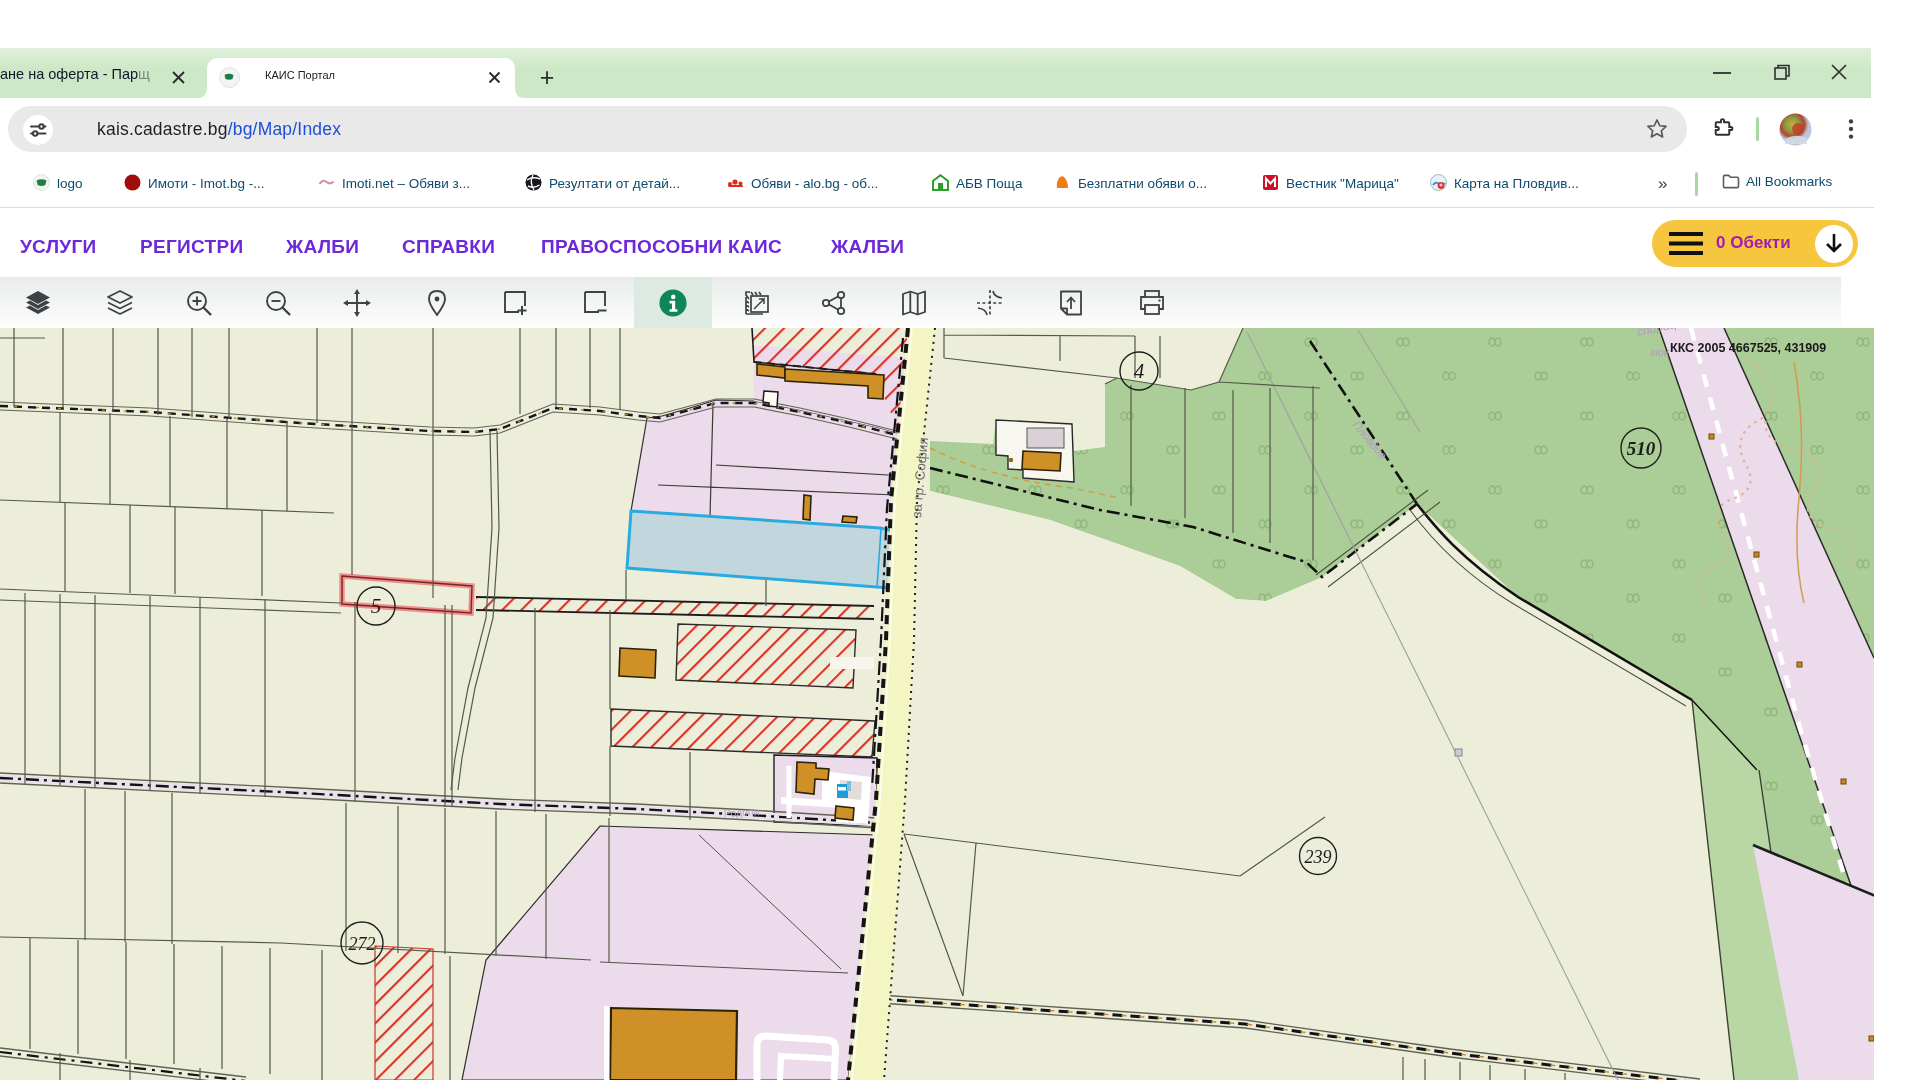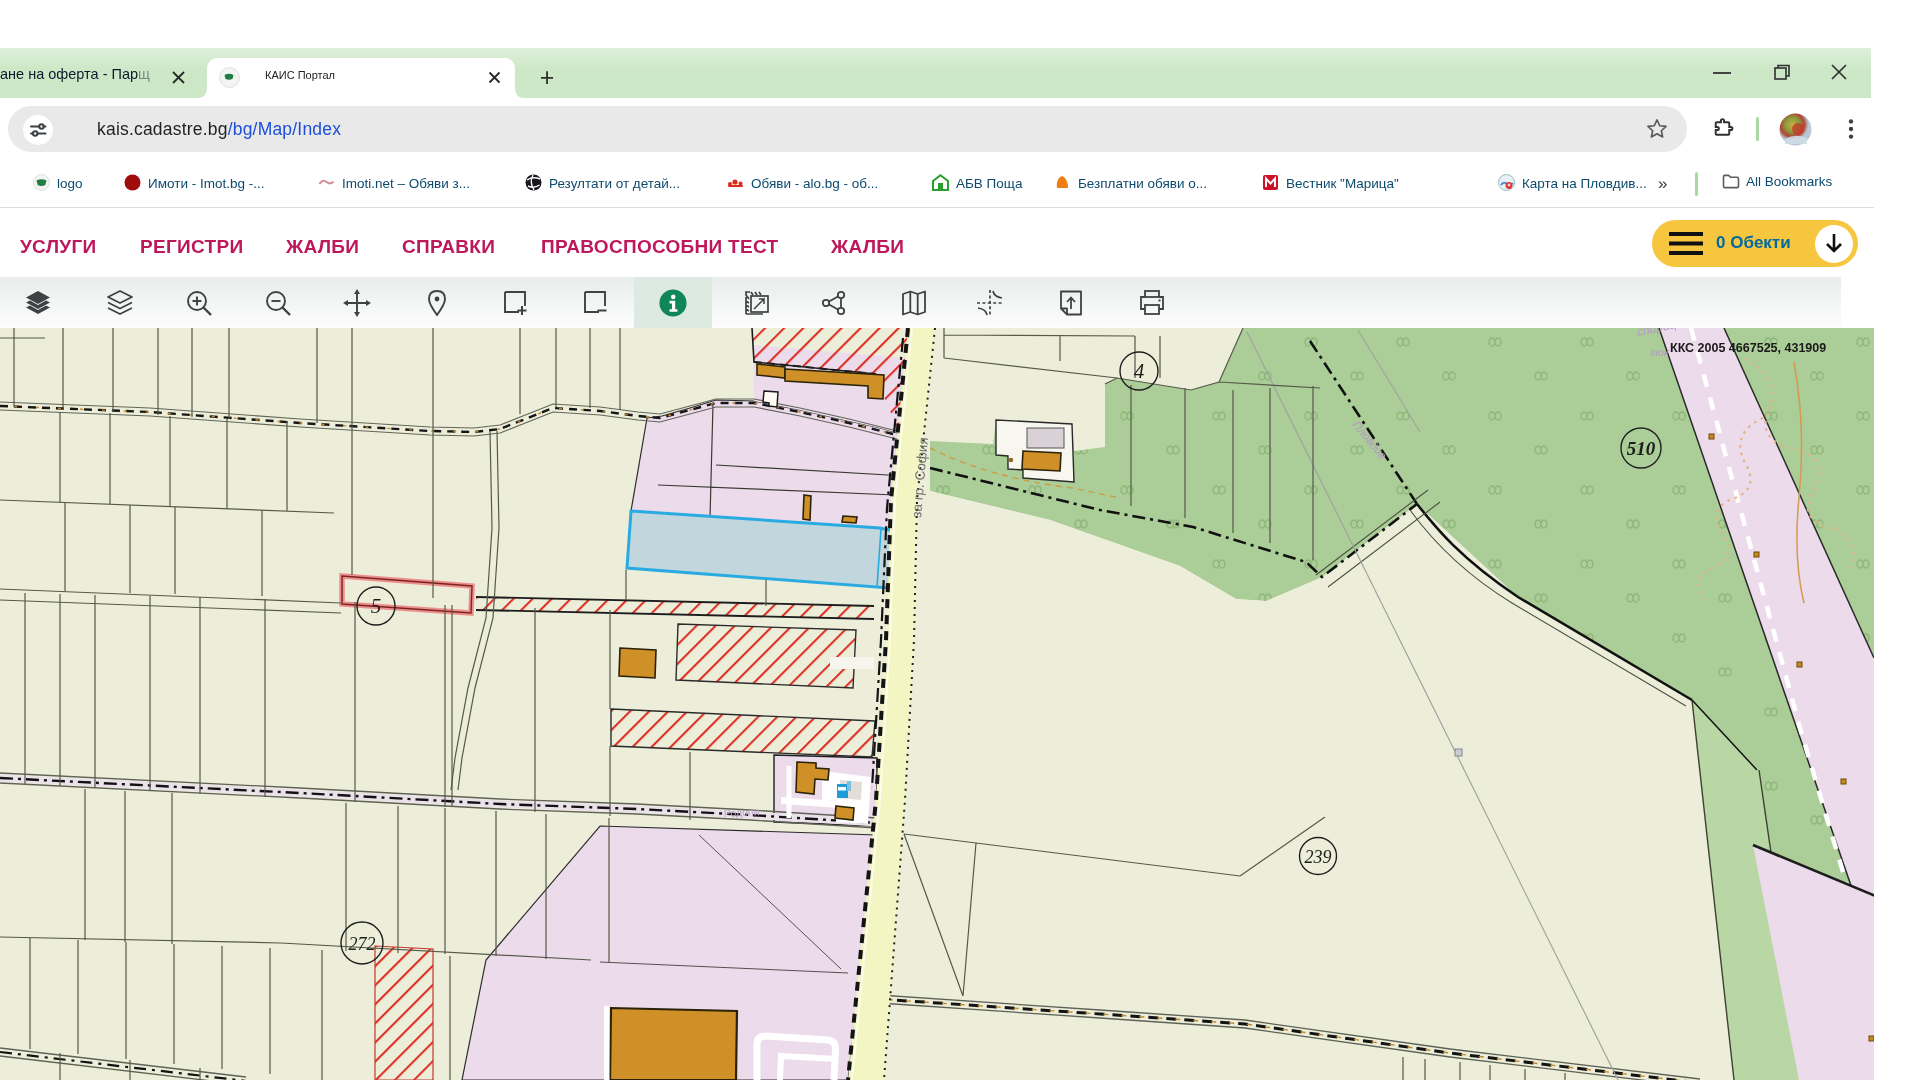--- a/index.html
+++ b/index.html
@@ -13,21 +13,21 @@
   #plus{left:533px;top:64px;width:28px;height:28px;color:#2f2f2f;font-size:25px;line-height:27px;text-align:center;font-weight:400;}
   #winctl{left:1700px;top:60px;width:160px;height:26px;color:#303030;}
   #toolrow{left:0;top:98px;width:1874px;height:64px;background:#fff;border-radius:0 12px 0 0;}
   #omnibox{left:8px;top:106px;width:1679px;height:46px;background:#e9e9e9;border-radius:23px;}
   #urltxt{left:97px;top:119px;font-size:17.5px;color:#27292b;letter-spacing:.2px;}
   #bmbar{left:0;top:162px;width:1874px;height:45px;background:#fff;border-bottom:1px solid #dcdcdc;}
   .bm{position:absolute;top:174px;height:20px;font-size:13.5px;color:#0c4a6e;white-space:nowrap;}
   .bm .ic{display:inline-block;width:17px;height:17px;vertical-align:-3px;margin-right:7px;}
   
   #sitenav{left:0;top:208px;width:1874px;height:69px;background:#fff;}
-  .nav{position:absolute;top:236px;font-size:19px;font-weight:bold;color:#be185d;letter-spacing:.3px;}
+  .nav{position:absolute;top:236px;font-size:19px;font-weight:bold;color:#6d28d9;letter-spacing:.3px;}
   #objbtn{left:1652px;top:220px;width:206px;height:47px;background:#f6c63e;border-radius:24px;}
   #objbtn .circ{position:absolute;right:5px;top:4.5px;width:38px;height:38px;border-radius:50%;background:#fff;}
   #maptools{left:0;top:277px;width:1841px;height:51px;background:linear-gradient(#e9eceb,#fdfdfd);}
   .mico{position:absolute;top:289px;width:28px;height:28px;}
   #infosq{left:634px;top:277px;width:78px;height:51px;background:#ddeae2;}
 </style>
 </head>
 <body>
 <div class="abs" id="tabstrip"></div>
 <div class="abs" id="tab1txt">ане на оферта - Пар<span style="opacity:.45">щ</span></div>
@@ -124,46 +124,46 @@
         <path d="M8.5 1.2 L16 7 L16 16 L1 16 L1 7Z" fill="none" stroke="#2c9e2c" stroke-width="2"></path>
         <rect x="6" y="9" width="5" height="7" fill="#2c9e2c"></rect>
       </svg></span>АБВ Поща</div>
 <div class="bm" style="left:1054px"><span class="ic"><svg viewBox="0 0 17 17" width="17" height="17">
         <path d="M3 14 Q2 7 6 3 Q8 1.5 10 3 Q14 7 14 14Z" fill="#f07d12"></path>
       </svg></span>Безплатни обяви о...</div>
 <div class="bm" style="left:1262px"><span class="ic"><svg viewBox="0 0 17 17" width="17" height="17">
         <rect x="1" y="1" width="15" height="15" rx="2" fill="#ce1126"></rect>
         <path d="M4 13 L4 4.5 L8.5 9.5 L13 4.5 L13 13" stroke="#fff" stroke-width="2" fill="none"></path>
       </svg></span>Вестник "Марица"</div>
-<div class="bm" style="left:1498px"><span class="ic"><svg viewBox="0 0 17 17" width="17" height="17">
+<div class="bm" style="left:1430px"><span class="ic"><svg viewBox="0 0 17 17" width="17" height="17">
         <circle cx="8.5" cy="8.5" r="8" fill="#e8f0f8" stroke="#9bb"></circle>
         <path d="M3 11 Q6 7 9 10 T15 9" stroke="#4a90d9" stroke-width="2" fill="none"></path>
         <circle cx="11" cy="11.5" r="3.4" fill="#d33"></circle>
         <path d="M9.5 11 L12.5 11 M11 9.5 L11 12.5" stroke="#fff" stroke-width="1"></path>
       </svg></span>Карта на Пловдив...</div>
 <div class="bm" style="left:1658px;font-size:17px;color:#3a3c3f">»</div>
 <div class="abs" style="left:1695px;top:172px;width:3px;height:24px;background:#a9d8a4;border-radius:2px"></div>
 <div class="bm" style="left:1722px"><span class="ic"><svg viewBox="0 0 18 16" width="18" height="15">
         <path d="M1 3 Q1 1.5 2.5 1.5 L6.5 1.5 L8.5 3.5 L15.5 3.5 Q17 3.5 17 5 L17 13 Q17 14.5 15.5 14.5 L2.5 14.5 Q1 14.5 1 13Z" fill="none" stroke="#5a5d61" stroke-width="1.7"></path>
       </svg></span>All Bookmarks</div>
 
 <div class="abs" id="sitenav"></div>
 <div class="nav" style="left:20px">УСЛУГИ</div>
 <div class="nav" style="left:140px">РЕГИСТРИ</div>
 <div class="nav" style="left:286px">ЖАЛБИ</div>
 <div class="nav" style="left:402px">СПРАВКИ</div>
-<div class="nav" style="left:541px">ПРАВОСПОСОБНИ ТЕСТ</div>
+<div class="nav" style="left:541px">ПРАВОСПОСОБНИ КАИС</div>
 <div class="nav" style="left:831px">ЖАЛБИ</div>
 <div class="abs" id="objbtn">
  <svg class="abs" style="left:17px;top:11px;width:34px;height:25px" viewBox="0 0 34 25">
       <g stroke="#101010" stroke-width="4">
         <path d="M0 3 L34 3 M0 12.5 L34 12.5 M0 22 L34 22"></path>
       </g>
     </svg>
- <div class="abs" style="left:64px;top:13px;font-size:17px;font-weight:bold;color:#0369a1">0 Обекти</div>
+ <div class="abs" style="left:64px;top:13px;font-size:17px;font-weight:bold;color:#a21caf">0 Обекти</div>
  <div class="circ"></div>
  <svg class="abs" style="right:12px;top:11px;width:24px;height:24px" viewBox="0 0 24 24">
       <path d="M12 3 L12 19 M5 13 L12 20 L19 13" stroke="#101010" stroke-width="2.6" fill="none"></path>
     </svg>
 </div>
 
 <div class="abs" id="maptools"></div>
 <div class="abs" id="infosq"></div>
 <svg class="mico" style="left:24px" viewBox="0 0 28 28">
     <g fill="#3f4245">

